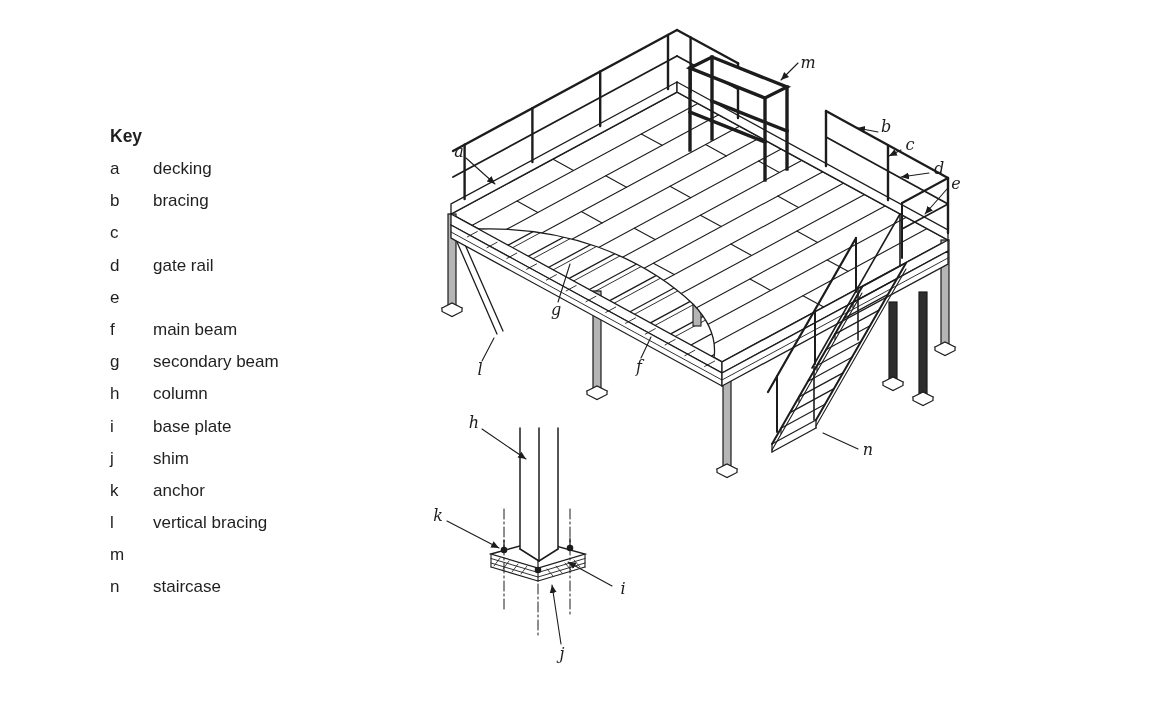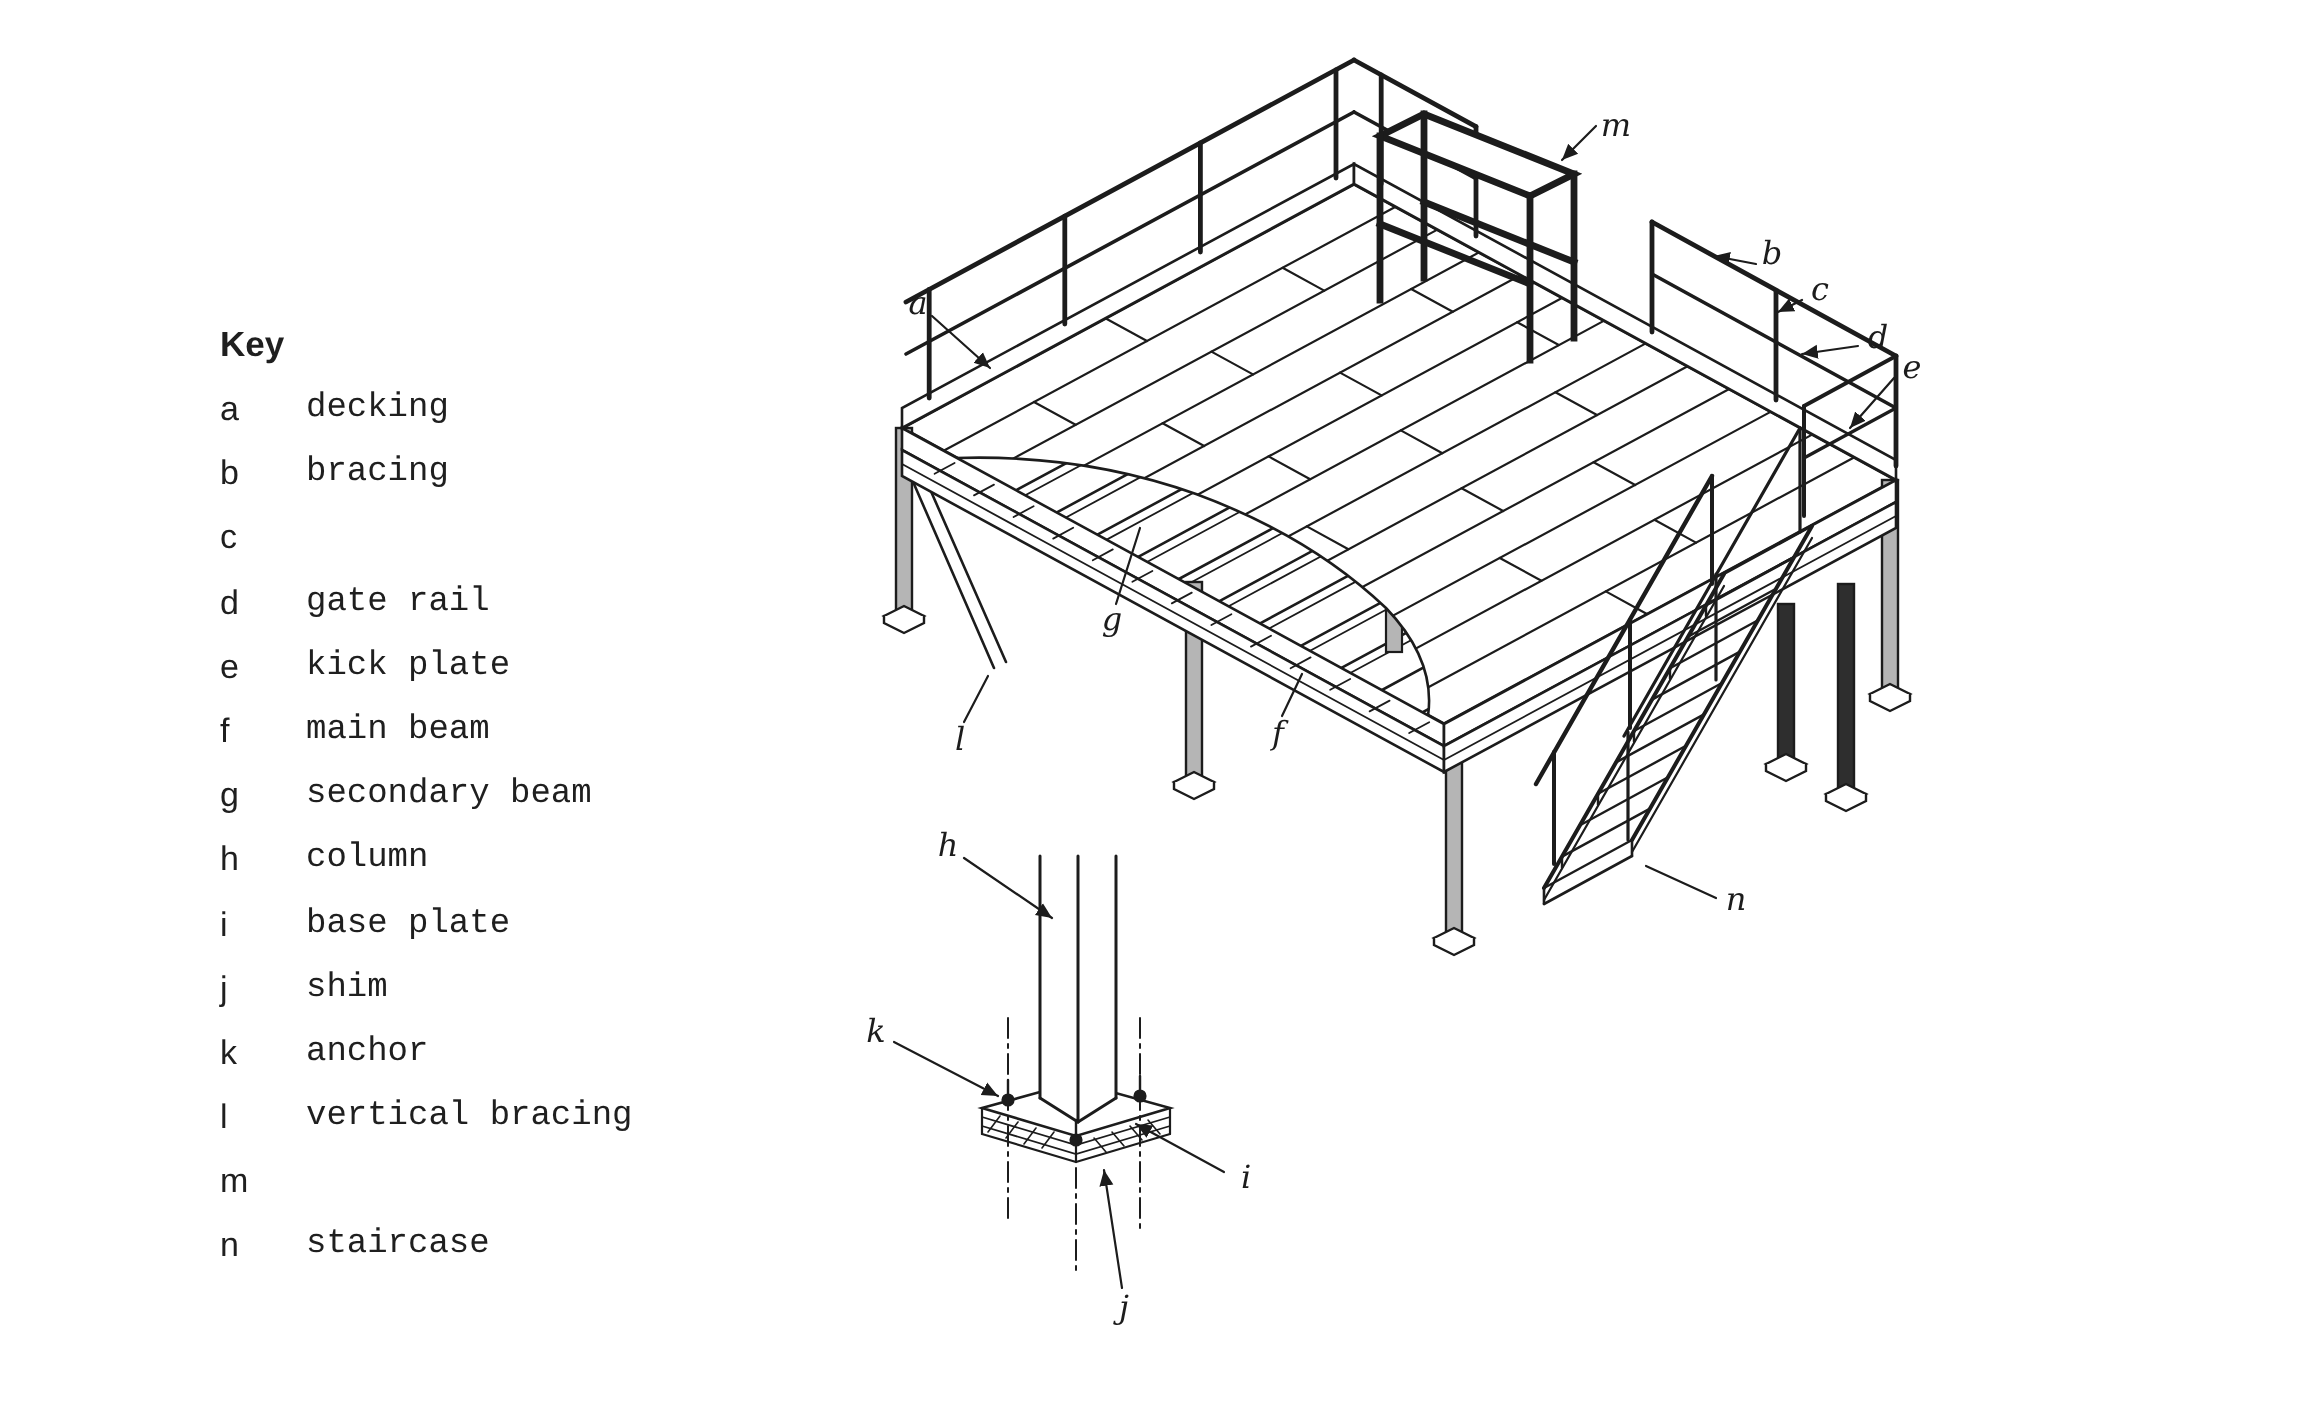--- a/index.html
+++ b/index.html
@@ -3,26 +3,26 @@
 <meta charset="utf-8">
 <style>
   html,body{margin:0;padding:0;}
   body{
     width:1149px;height:712px;position:relative;overflow:hidden;
     background:#ffffff;
     font-family:"Liberation Sans", sans-serif;
   }
   .key{
     position:absolute;left:110px;top:126px;width:280px;
-    color:#1f1f1f;font-size:17px;margin-top:36px;
+    color:#1f1f1f;font-size:17px;
   }
   .key-title{font-weight:700;font-size:17.5px;margin:0 0 12px 0;}
   .key-row{display:flex;height:32.2px;align-items:flex-start;}
   .key-letter{width:43px;flex:none;}
-  .key-label{flex:1;font-family:Liberation Mono, monospace;}
+  .key-label{flex:1;}
   svg{position:absolute;left:0;top:0;}
   .callout{
     font-family:"DejaVu Serif", serif;
     font-style:italic;font-size:16px;
   }
 </style>
 </head>
 <body>
 
 <div class="key">
@@ -37,21 +37,20 @@
     </div>
   <div class="key-row">
       <span class="key-letter">c</span>
     </div>
   <div class="key-row">
       <span class="key-letter">d</span>
       <span class="key-label">gate rail</span>
     </div>
   <div class="key-row">
       <span class="key-letter">e</span>
-      <span class="key-label">kick plate</span>
     </div>
   <div class="key-row">
       <span class="key-letter">f</span>
       <span class="key-label">main beam</span>
     </div>
   <div class="key-row">
       <span class="key-letter">g</span>
       <span class="key-label">secondary beam</span>
     </div>
   <div class="key-row">

